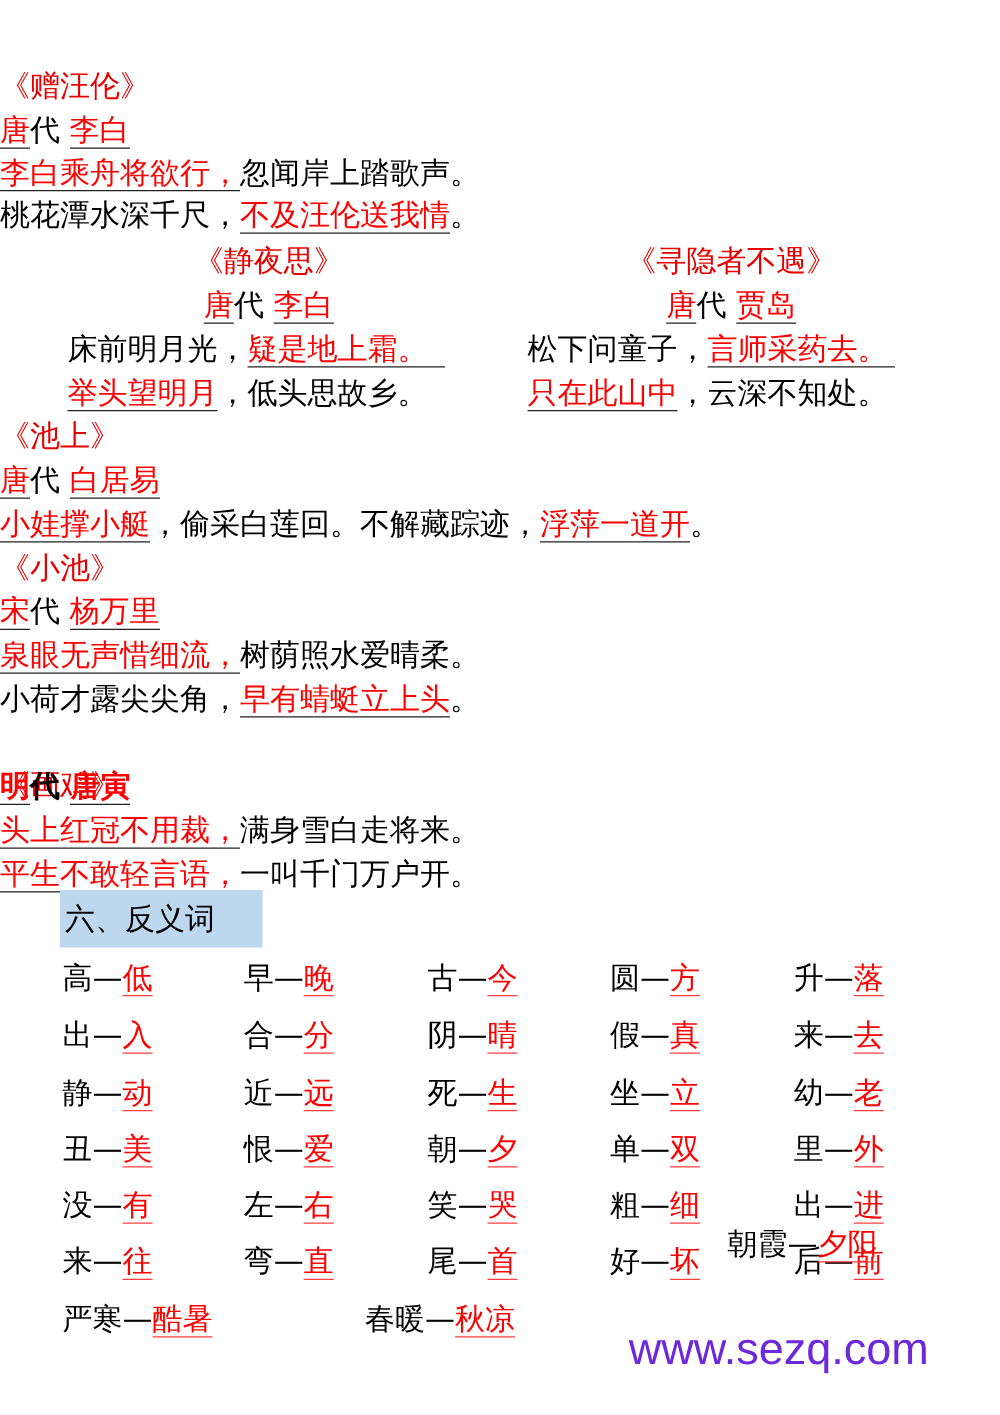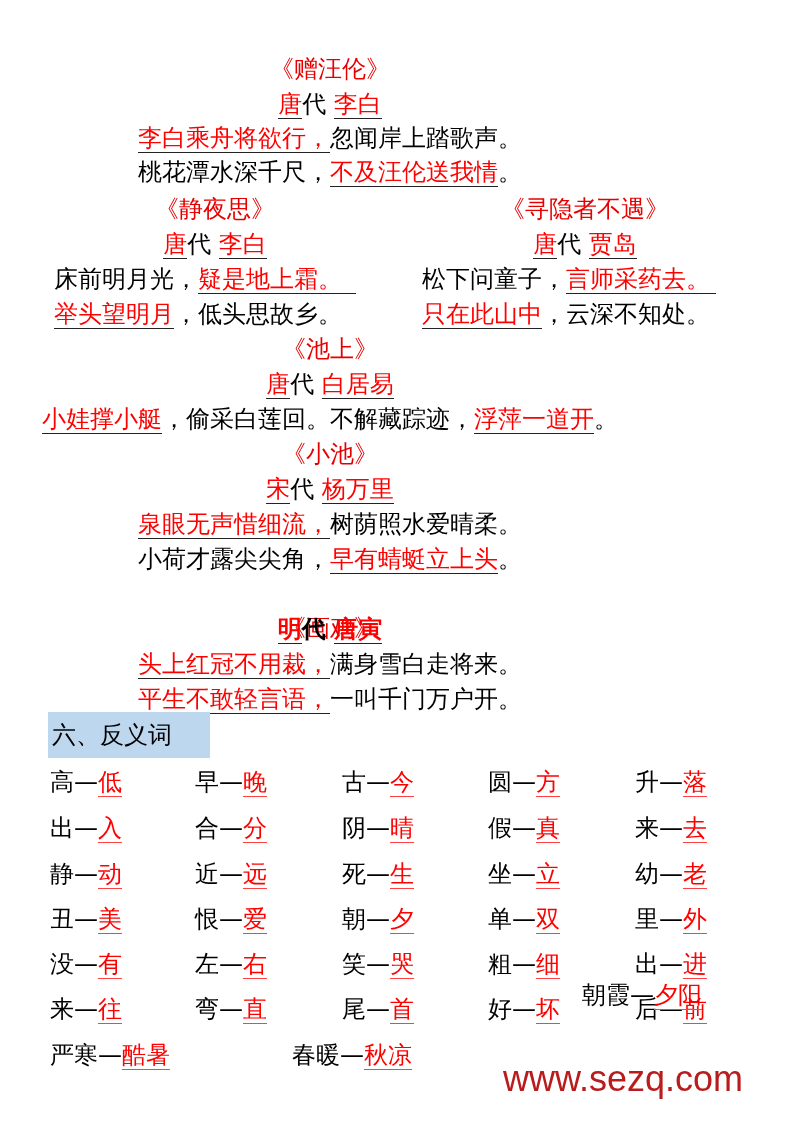--- a/index.html
+++ b/index.html
@@ -1,27 +1,27 @@
 <!DOCTYPE html>
 <html><head>
 <meta charset="utf-8">
 <style>
   html, body { margin:0; padding:0; background:#ffffff; }
   body { width:800px; height:1132px; position:relative; overflow:hidden;
          font-family: "DejaVu Sans", "Liberation Sans", sans-serif; color:#000; }
   .line { position:absolute; font-size:24px; line-height:34px; white-space:nowrap; }
-  .center { left:0; width:660px; text-align:center; }
+  .center { left:0; width:660px; }
   .ru { color:#ff0000; border-bottom:1.5px solid #222; }
   .title { color:#e60000; }
   .heading { position:absolute; left:48px; top:712px; width:162px; height:46px;
              background:#bdd7ee; font-size:24px; line-height:46px; padding-left:4px; box-sizing:border-box; }
   .ant { position:absolute; font-size:24px; line-height:34px; white-space:nowrap; }
   .ant .b { color:#ff0000; border-bottom:1.5px solid #ff4040; }
   .watermark { position:absolute; left:503px; top:1058px; font-family:"Liberation Sans", sans-serif;
-               font-size:36px; color:#b91c1c; letter-spacing:0px; }
+               font-size:36px; color:#6d28d9; letter-spacing:0px; }
 </style>
 </head>
 <body>
 
 <div class="line center title" style="top:52px;">《赠汪伦》</div>
 <div class="line center" style="top:87px;">
   <span class="ru">唐</span><span>代</span>&nbsp;<span class="ru">李白</span>
 </div>
 <div class="line center" style="top:121px;">
   <span class="ru">李白乘舟将欲行，</span><span>忽闻岸上踏歌声。</span>

